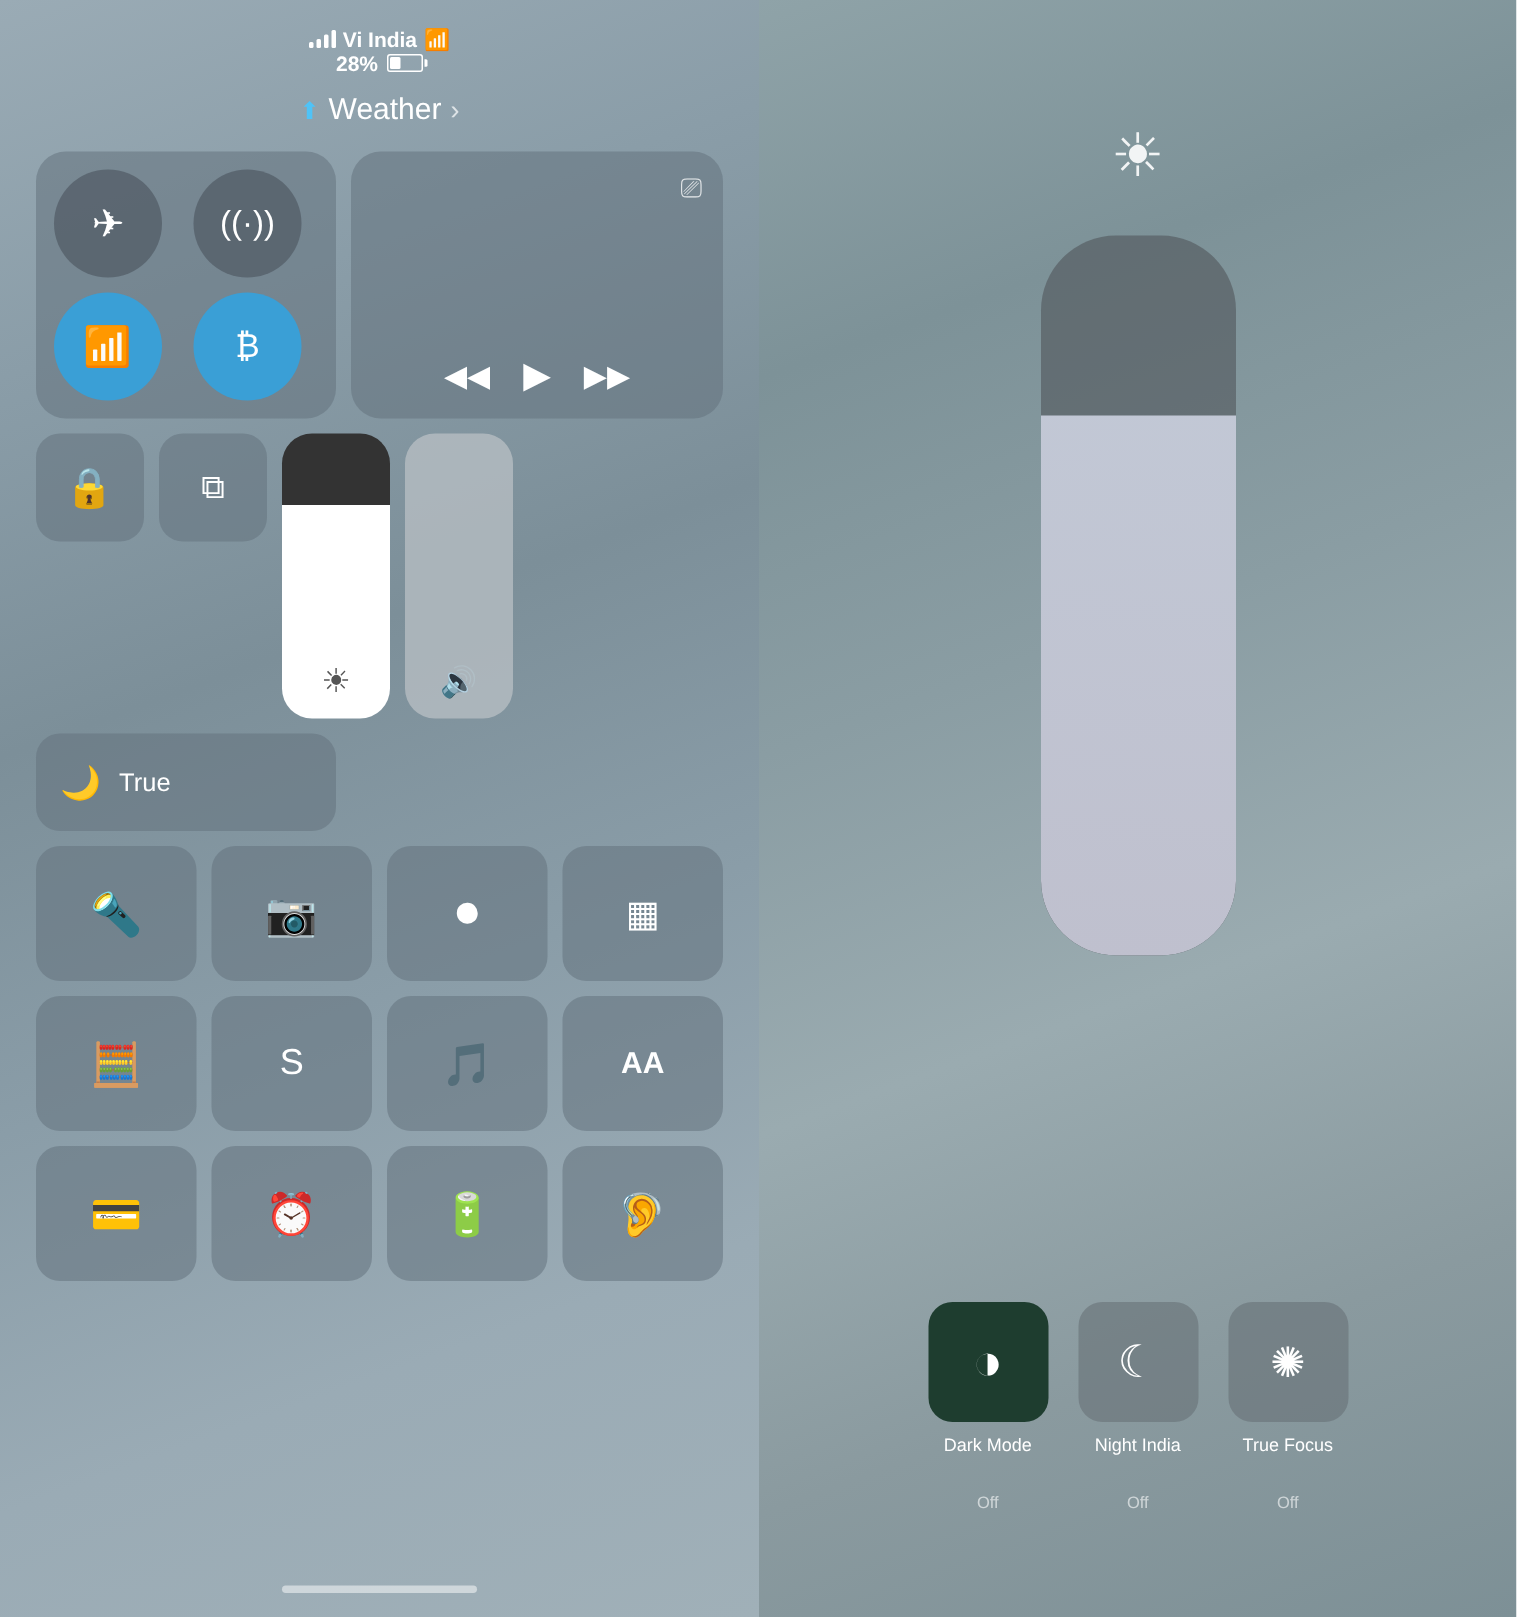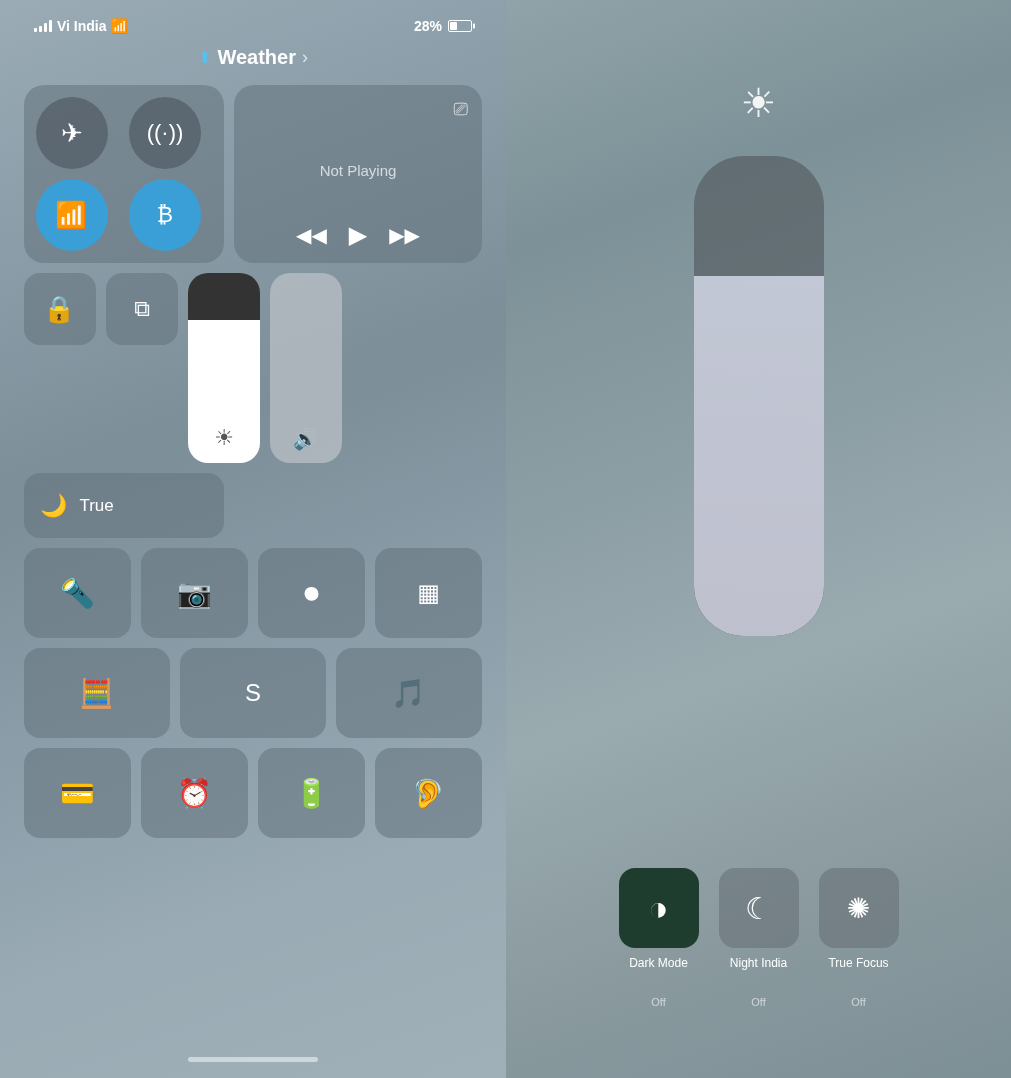--- a/index.html
+++ b/index.html
@@ -37,20 +37,21 @@
     
     .status-bar {
       width: 100%;
       display: flex;
       justify-content: space-between;
       align-items: center;
       padding: 18px 10px 8px;
       color: white;
       font-size: 14px;
       font-weight: 600;
+      flex-direction: column;
     }
     .status-left {
       display: flex;
       align-items: center;
       gap: 5px;
     }
     .signal-bars {
       display: flex;
       align-items: flex-end;
       gap: 2px;
@@ -406,21 +407,21 @@
     <div class="status-right">
       <span>28%</span>
       <div class="battery-icon">
         <div class="battery-fill"></div>
       </div>
     </div>
   </div>
 
   <div class="header">
     <span style="color:#4fc3f7;font-size:16px;">⬆</span>
-    <span style="font-size:20px;font-weight:700;">Weather</span>
+    <span style="font-size:20px;font-weight:400;">Weather</span>
     <span style="color:rgba(255,255,255,0.7);font-size:18px;">›</span>
   </div>
 
   <div class="control-grid">
 
     <div class="top-row">
 
       <div class="connectivity-block">
         <div class="ctrl-btn" style="background:rgba(80,90,100,0.7);">
           <span>✈</span>
@@ -432,23 +433,20 @@
           <span>📶</span>
         </div>
         <div class="ctrl-btn active-blue">
           <span style="font-size:22px;">₿</span>
         </div>
       </div>
 
       <div class="media-block">
         <div class="media-top">
           <span style="color:white;font-size:18px;opacity:0.8;">⎚</span>
-        </div>
-        <div class="media-title">
-          <span>Not Playing</span>
         </div>
         <div class="media-controls">
           <span style="font-size:20px;">◀◀</span>
           <span style="font-size:24px;">▶</span>
           <span style="font-size:20px;">▶▶</span>
         </div>
       </div>
     </div>
 
     <div class="sliders-row">
@@ -497,20 +495,23 @@
     <div class="icon-row">
       <div class="icon-btn">
         <span>🧮</span>
       </div>
       <div class="icon-btn">
         <span style="font-size:24px;">S</span>
       </div>
       <div class="icon-btn">
         <span>🎵</span>
       </div>
+      <div class="icon-btn">
+        <span style="font-size:20px;font-weight:700;">AA</span>
+      </div>
     </div>
 
     <div class="icon-row">
       <div class="icon-btn">
         <span>💳</span>
       </div>
       <div class="icon-btn">
         <span>⏰</span>
       </div>
       <div class="icon-btn">

